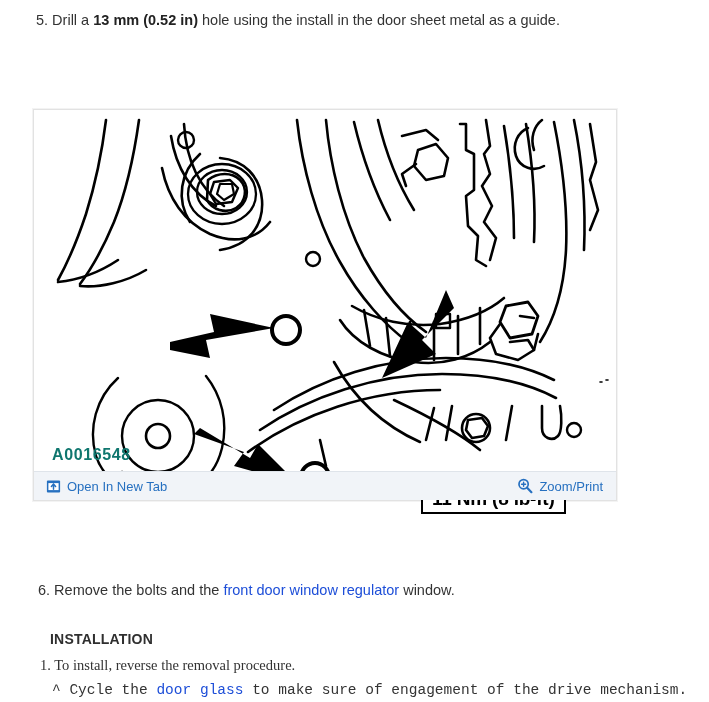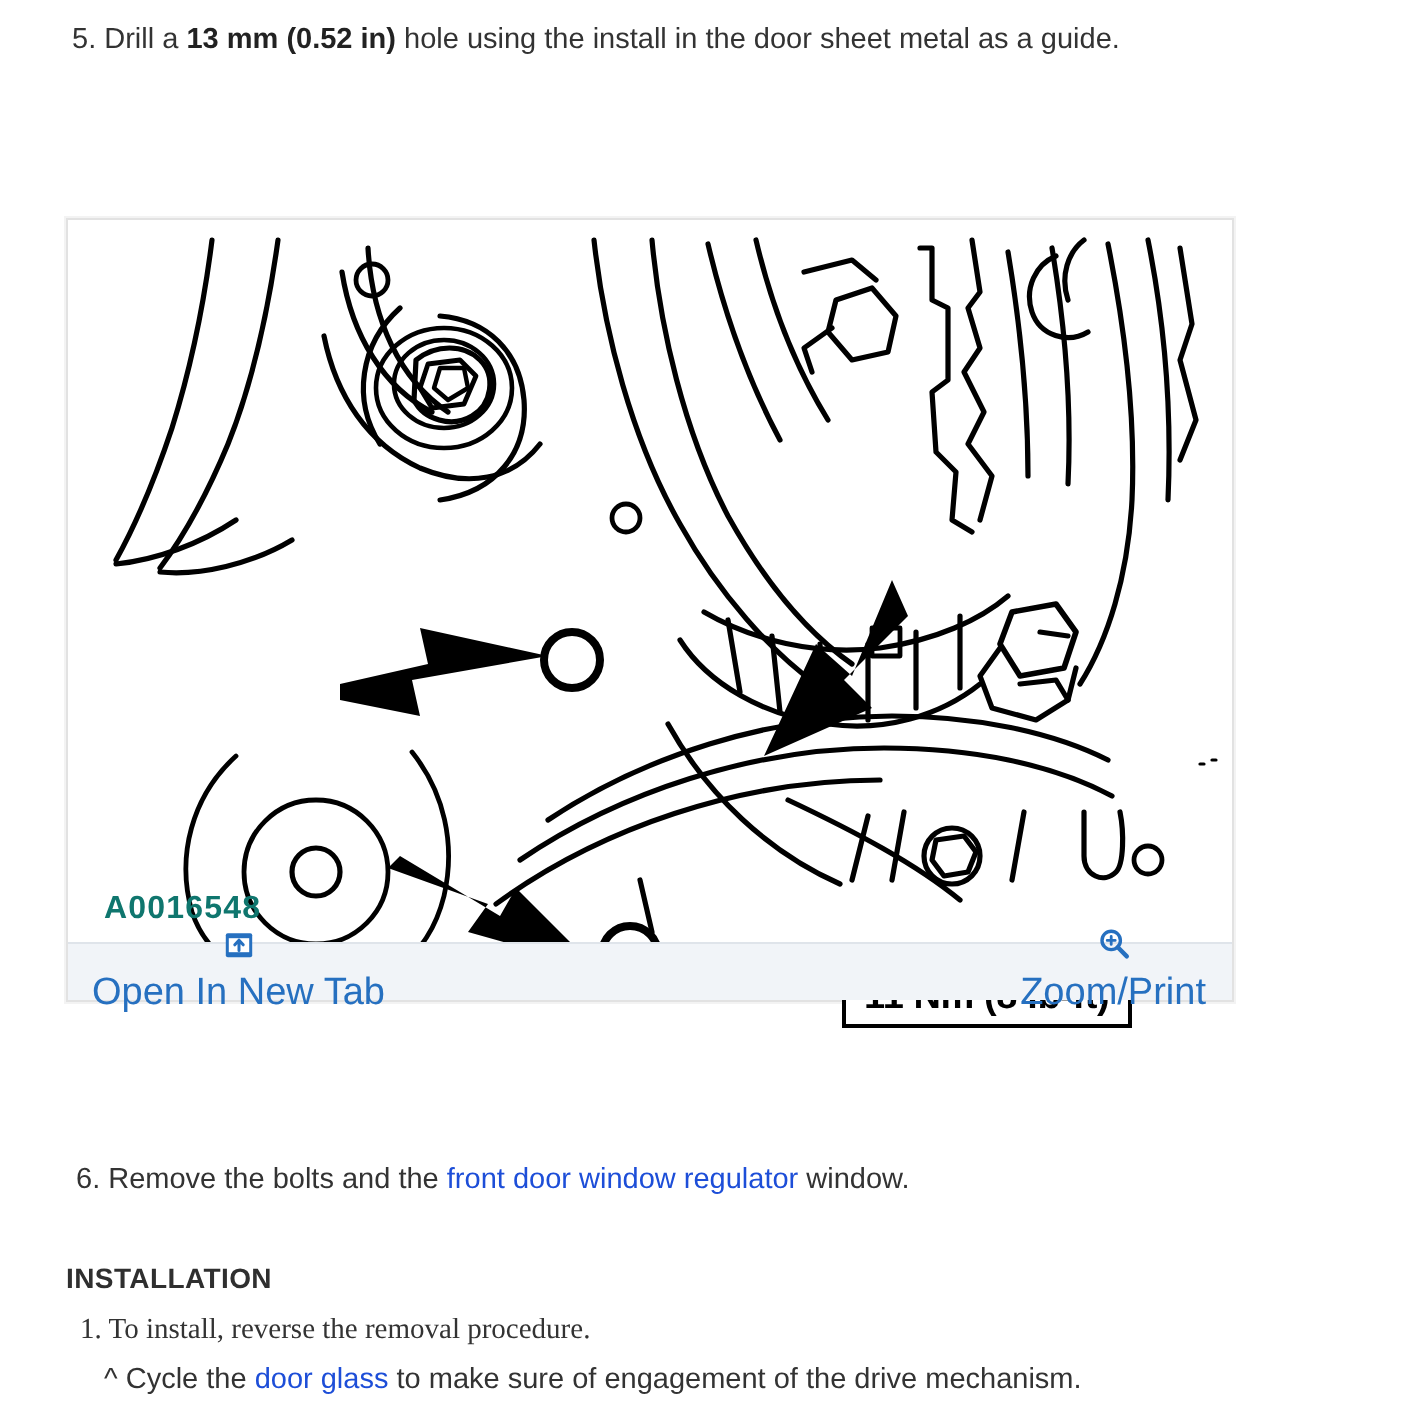--- a/index.html
+++ b/index.html
@@ -34,23 +34,23 @@
     position: absolute;
     font-size: 14px;
     font-weight: 700;
     color: #2f2f2f;
     letter-spacing: .2px;
     white-space: nowrap;
   }
 
   #step5  { left: 36px;  top: 10px; }
   #step6  { left: 38px;  top: 580px; }
-  #instHead { left: 33px; top: 631px; }
+  #instHead { left: 50px; top: 631px; }
   #inst1  { left: 40px;  top: 655px; font-family: Liberation Serif, serif; }
-  #inst1sub { left: 52px; top: 680px; }
+  #inst1sub { left: 52px; top: 680px; font-family: Liberation Mono, monospace; }
 
   
   #figure {
     position: absolute;
     left: 33px;
     top: 109px;
     width: 584px;
     height: 392px;
     background: #ffffff;
     border: 1px solid #e2e2e2;
@@ -91,24 +91,23 @@
     display: flex;
     align-items: center;
     justify-content: space-between;
     padding: 0 13px 0 12px;
   }
   .tool-btn {
     display: flex;
     align-items: center;
     gap: 6px;
     color: #2670c0;
-    font-size: 19px;
+    font-size: 13px;
     cursor: pointer;
     user-select: none;
-    flex-direction: column;
   }
   .tool-btn .label { color: #2670c0; }
   .tool-ico { display: block; }
 
   
   .torque-box {
     position: absolute;
     left: 387px;
     top: 375px;
     border: 2.5px solid #000;

